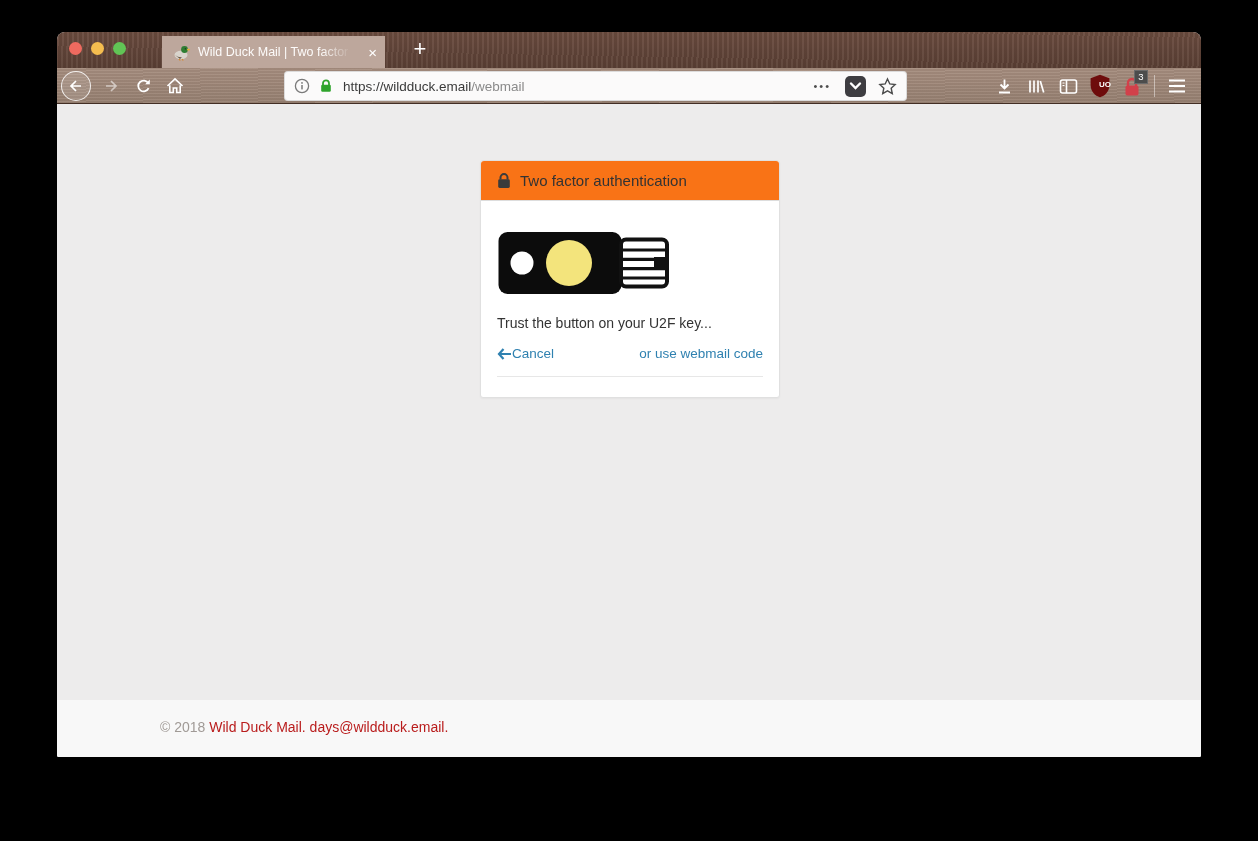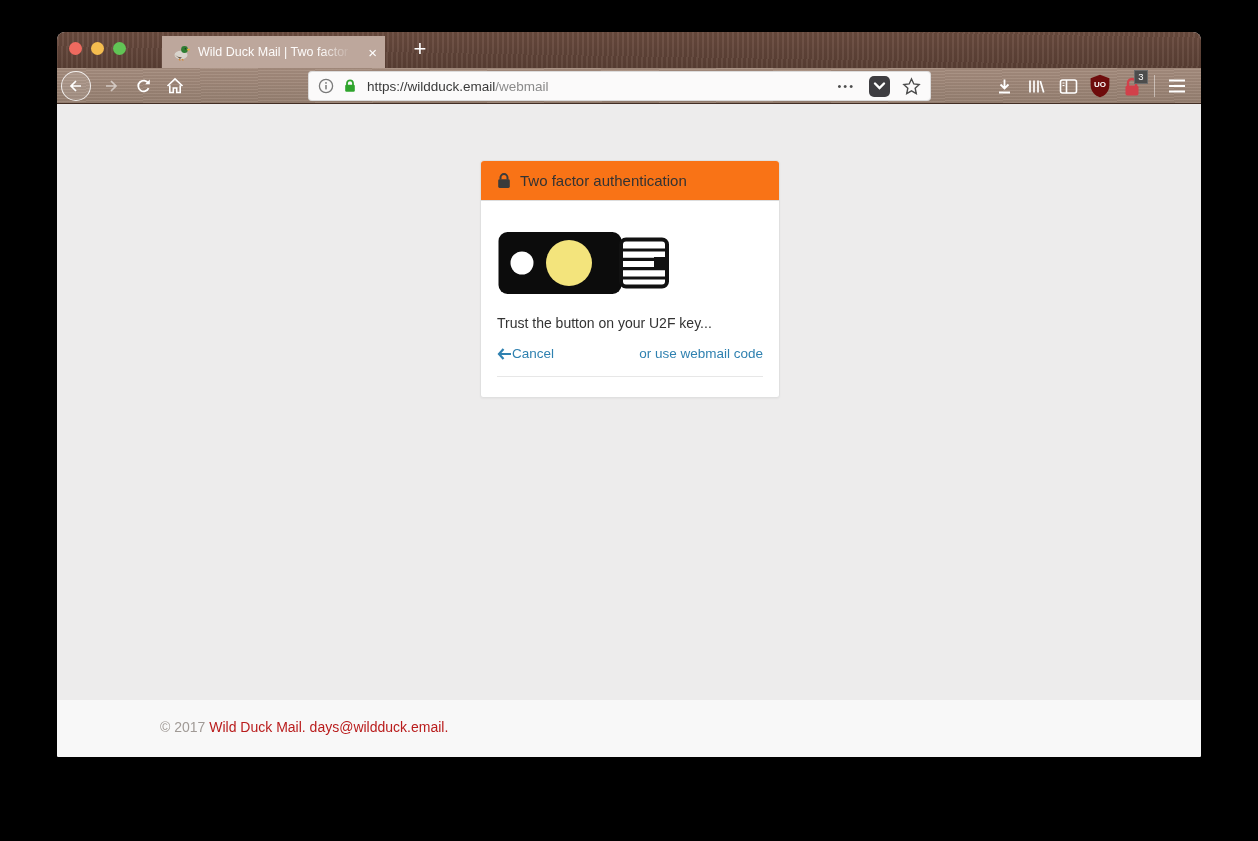--- a/index.html
+++ b/index.html
@@ -43,37 +43,37 @@
     border-bottom:1px solid #422e24; }
   .navbtn { position:absolute; top:3px; display:flex; align-items:center; justify-content:center; }
   .back { left:4px; width:30px; height:30px; border:1.5px solid rgba(255,255,255,.85);
           border-radius:50%; background:rgba(255,255,255,.12); }
   .fwd { left:42px; width:24px; height:30px; opacity:.55; }
   .reload { left:74px; width:24px; height:30px; }
   .home { left:106px; width:24px; height:30px; }
 
   .urlbar { position:absolute; left:227px; top:3px; width:623px; height:30px;
             background:#fbfafa; border-radius:4px; display:flex; align-items:center;
-            padding:0 10px; box-shadow:inset 0 0 0 1px rgba(0,0,0,.12);margin-left:24px; }
+            padding:0 10px; box-shadow:inset 0 0 0 1px rgba(0,0,0,.12); }
   .url-text { margin-left:9px; font-size:13.5px; white-space:nowrap; }
   .url-host { color:#3a3a3a; }
   .url-path { color:#8a8a8a; }
   .url-spacer { flex:1; }
   .dots { color:#4d4d4d; font-size:11px; letter-spacing:2px; margin-right:14px; }
   .pocket { width:21px; height:21px; background:#3e3d41; border-radius:5px;
             display:flex; align-items:center; justify-content:center; margin-right:12px; }
   .toolbar-right { position:absolute; right:8px; top:0; height:36px;
                    display:flex; align-items:center; }
   .tr-item { width:32px; height:36px; display:flex; align-items:center; justify-content:center; position:relative; }
   .sep { width:1px; height:22px; background:rgba(255,255,255,.45); margin:0 6px; }
   .ext-badge { position:absolute; top:2px; right:0px; min-width:14px; height:14px;
                background:#4c4c4c; border:1px solid #6a6a6a; color:#fff; font-size:9.5px;
                line-height:12px; text-align:center; }
   .ublock-shield { position:relative; width:22px; height:24px; display:flex;
-                   align-items:center; justify-content:center; }
+                   align-items:center; justify-content:flex-end; }
   .ublock-label { position:absolute; color:#fff; font-size:8px; font-weight:bold; top:6px; }
 
   
   .content { position:relative; height:653px; background:#edecec; }
 
   .card { position:absolute; left:423px; top:56px; width:300px; background:#fff;
           border:1px solid #e0e0e0; border-radius:3px; box-shadow:0 1px 2px rgba(0,0,0,.04); }
   .card-header { height:40px; background:#f97316; border-bottom:1px solid #ddd;
                  border-radius:3px 3px 0 0; display:flex; align-items:center; gap:9px;
                  padding:0 16px; font-size:15px; color:#333; }
@@ -236,20 +236,20 @@
               </svg>
               <span>Cancel</span>
             </a>
             <a class="link">or use webmail code</a>
           </div>
           <hr class="card-hr">
         </div>
       </div>
 
       <div class="footer">
-        <span>© 2017</span>
+        <span>© 2018</span>
         <a>Wild Duck Mail.</a>
         <a>days@wildduck.email.</a>
       </div>
     </div>
 
   </div>
 </div>
 
 </body></html>

